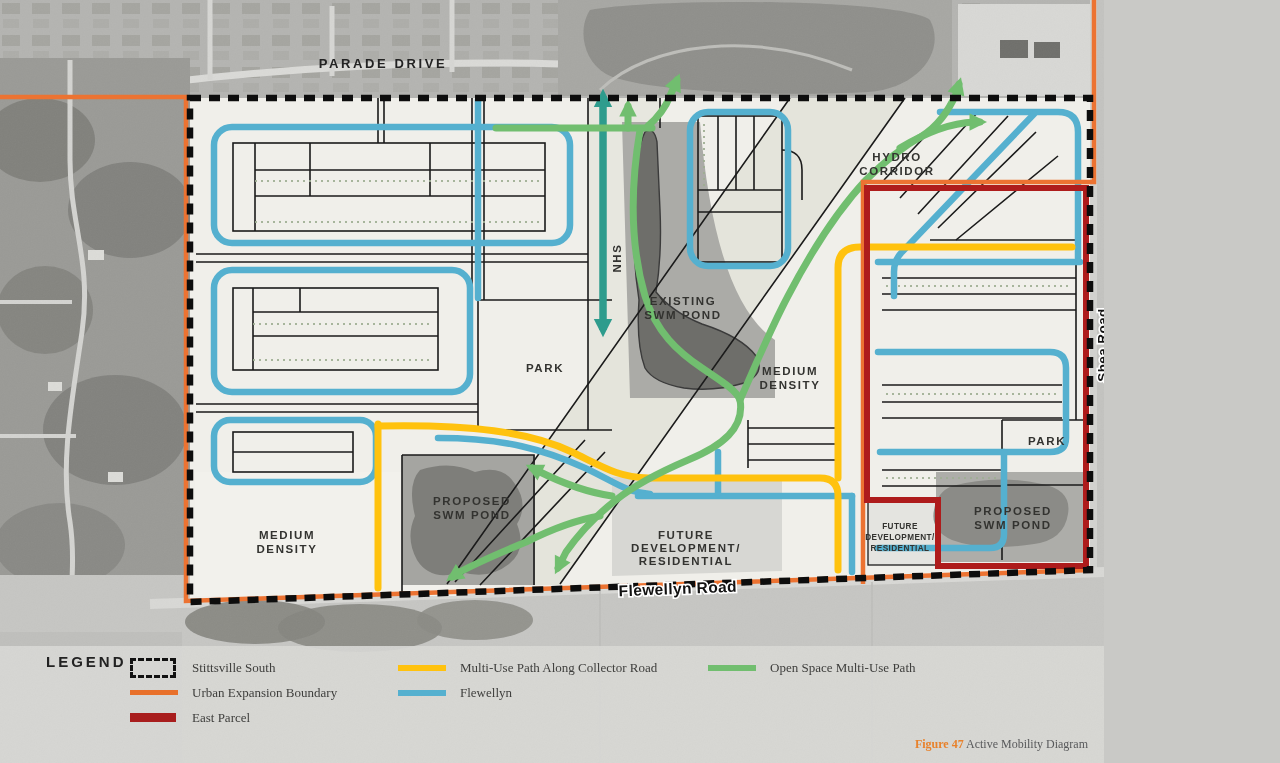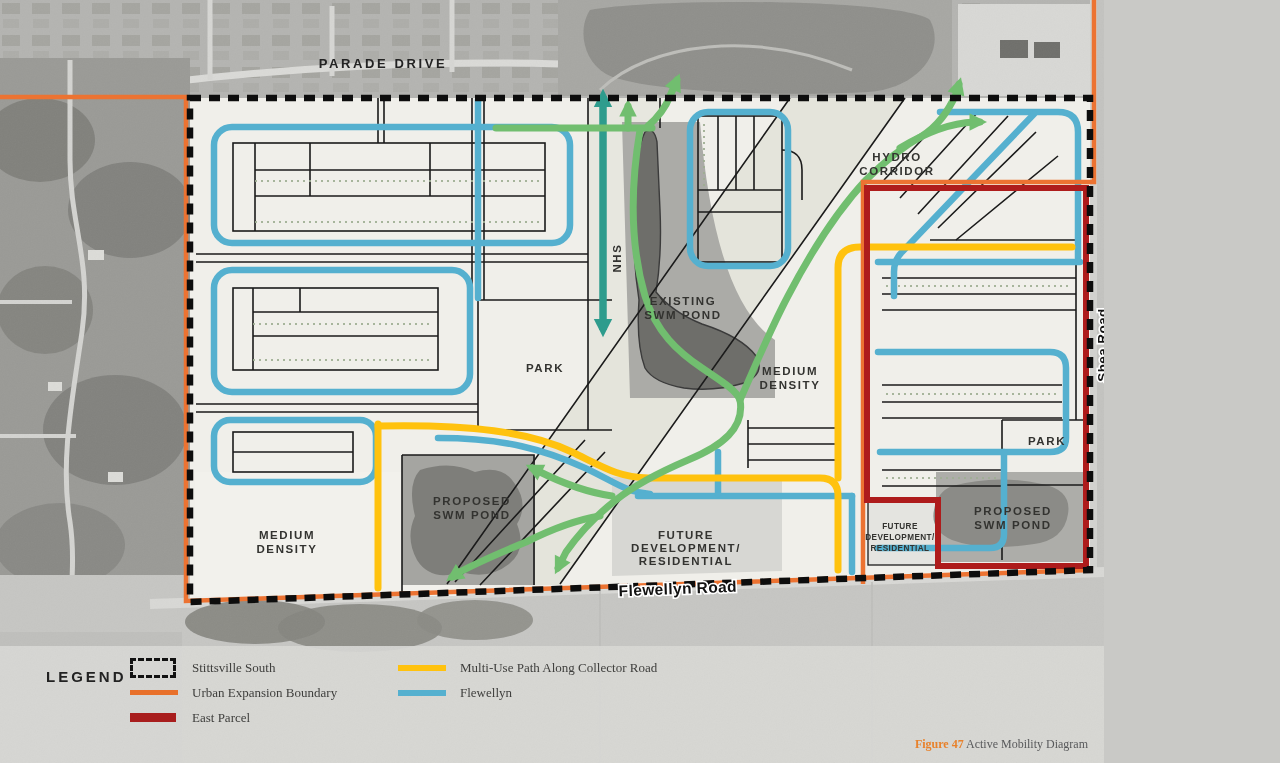--- a/index.html
+++ b/index.html
@@ -12,21 +12,21 @@
           letter-spacing:1.6px;text-anchor:middle;font-size:11.5px;}
   .mlabel-sm{font-family:"Liberation Sans",sans-serif;font-weight:bold;fill:#333330;
           letter-spacing:.4px;text-anchor:middle;font-size:8.2px;}
   .mlabel-road{font-family:"Liberation Sans",sans-serif;font-weight:bold;fill:#121212;
           letter-spacing:.4px;text-anchor:middle;font-size:15.5px;
           paint-order:stroke;stroke:#ffffff;stroke-width:3.2px;}
   .mlabel-shea{font-size:13.5px;}
   .mlabel-parade{font-size:13px;letter-spacing:2.6px;fill:#232323;}
 
   
-  .legend-title{position:absolute;left:46px;top:668px;font-size:15px;font-weight:bold;
+  .legend-title{position:absolute;left:46px;top:653px;font-size:15px;font-weight:bold;
                 letter-spacing:3px;color:#222;}
   .lcol{position:absolute;display:grid;grid-auto-rows:25px;align-items:center;text-align:center;}
   .lrow{display:flex;align-items:center;gap:12px;height:25px;}
   .swbox{width:50px;display:flex;align-items:center;justify-content:flex-start;}
   .sw-dash{width:40px;height:14px;border:3.5px dashed #111;background:transparent;}
   .sw-line{width:48px;height:5px;background:#E8702A;}
   .sw-thick{width:46px;height:9px;background:#A81D1D;}
   .sw-yellow{width:48px;height:6px;background:#FFC20E;}
   .sw-teal{width:48px;height:6px;background:#2E9C8D;}
   .sw-blue{width:48px;height:6px;background:#55B0CF;}
@@ -290,20 +290,28 @@
     <span class="llabel">Multi-Use Path Along Collector Road</span>
   </div>
   <div class="lrow">
     <span class="swbox">
           <span class="sw-blue"></span>
         </span>
     <span class="llabel">Flewellyn</span>
   </div>
 </div>
 
+<div class="lcol" style="left:708px;top:655px;">
+  <div class="lrow">
+    <span class="swbox">
+          <span class="sw-green"></span>
+        </span>
+    <span class="llabel">Open Space Multi-Use Path</span>
+  </div>
+</div>
 
 <div class="scalebar"></div>
 <div class="scalelabel">100m</div>
 
 <svg class="compass" width="44" height="46" viewBox="0 0 44 46">
   <circle cx="22" cy="23" r="16.5" fill="none" stroke="#6e6e6e" stroke-width="2"></circle>
   <line x1="20" y1="28" x2="32" y2="4" stroke="#6e6e6e" stroke-width="2.4"></line>
 </svg>
 
 <div class="caption">

